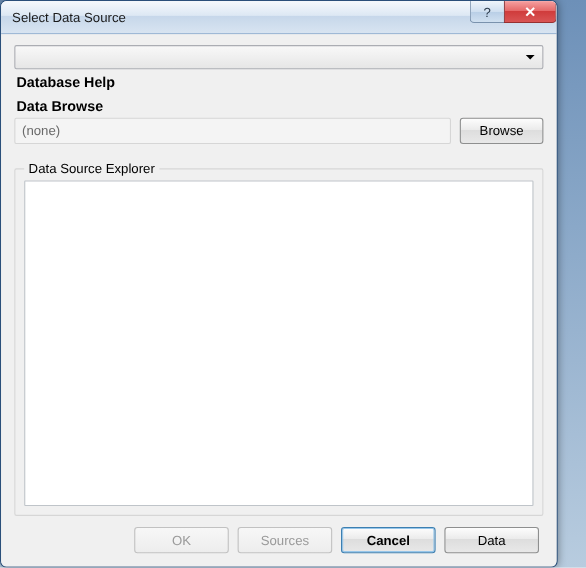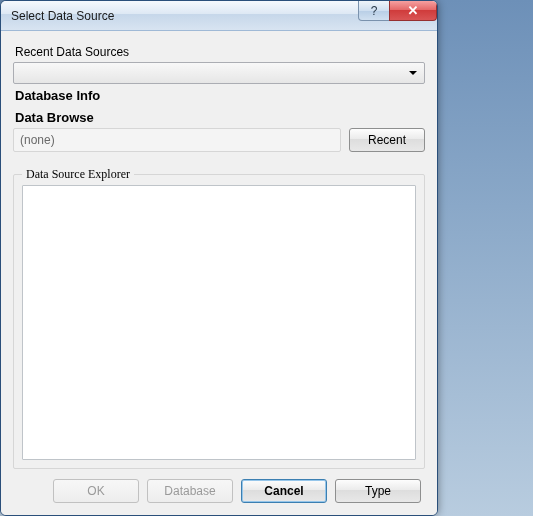--- a/index.html
+++ b/index.html
@@ -7,21 +7,21 @@
     margin: 0;
     padding: 0;
     background: linear-gradient(180deg, #6d90b8 0%, #8aa8c8 40%, #b8ccdf 100%);
     font-family: "Segoe UI", Tahoma, sans-serif;
     font-size: 12px;
     width: 533px;
     height: 516px;
     overflow: hidden;
   }
   .window {
-    width: 438px;
+    width: 507px;
     height: 516px;
     background: #ececec;
     border: 1px solid #2a4f7a;
     border-radius: 6px;
     box-shadow: 0 0 8px rgba(0,0,0,0.4);
     display: flex;
     flex-direction: column;
     overflow: hidden;
   }
   .titlebar {
@@ -148,21 +148,20 @@
   }
   .fieldset {
     margin-top: 22px;
     border: 1px solid #d6d6d6;
     border-radius: 2px;
     padding: 10px 8px 8px 8px;
     position: relative;
     flex: 1;
     display: flex;
     flex-direction: column;
-    font-family: Liberation Serif, serif;
   }
   .fieldset-legend {
     position: absolute;
     top: -8px;
     left: 8px;
     background: #f0f0f0;
     padding: 0 4px;
     color: #000;
   }
   .explorer-box {
@@ -191,52 +190,51 @@
         <span>?</span>
       </div>
       <div class="tb-btn tb-close">
         <span>✕</span>
       </div>
     </div>
   </div>
 
   <div class="content">
 
-    <div class="label">Recent Data Sources</div>
     <div class="combo">
       <span></span>
     </div>
 
-    <div class="label label-bold">Database Info</div>
+    <div class="label label-bold">Database Help</div>
 
     <div class="label label-bold">Data Browse</div>
     <div class="row">
       <div class="textinput">
         <span>(none)</span>
       </div>
       <div class="btn">
-        <span>Recent</span>
+        <span>Browse</span>
       </div>
     </div>
 
     <div class="fieldset">
       <div class="fieldset-legend">Data Source Explorer</div>
       <div class="explorer-box"></div>
     </div>
 
     <div class="button-row">
       <div class="btn btn-disabled">
         <span>OK</span>
       </div>
       <div class="btn btn-disabled">
-        <span>Database</span>
+        <span>Sources</span>
       </div>
       <div class="btn btn-default">
         <span>Cancel</span>
       </div>
       <div class="btn">
-        <span>Type</span>
+        <span>Data</span>
       </div>
     </div>
 
   </div>
 
 </div>
 
 </body></html>

